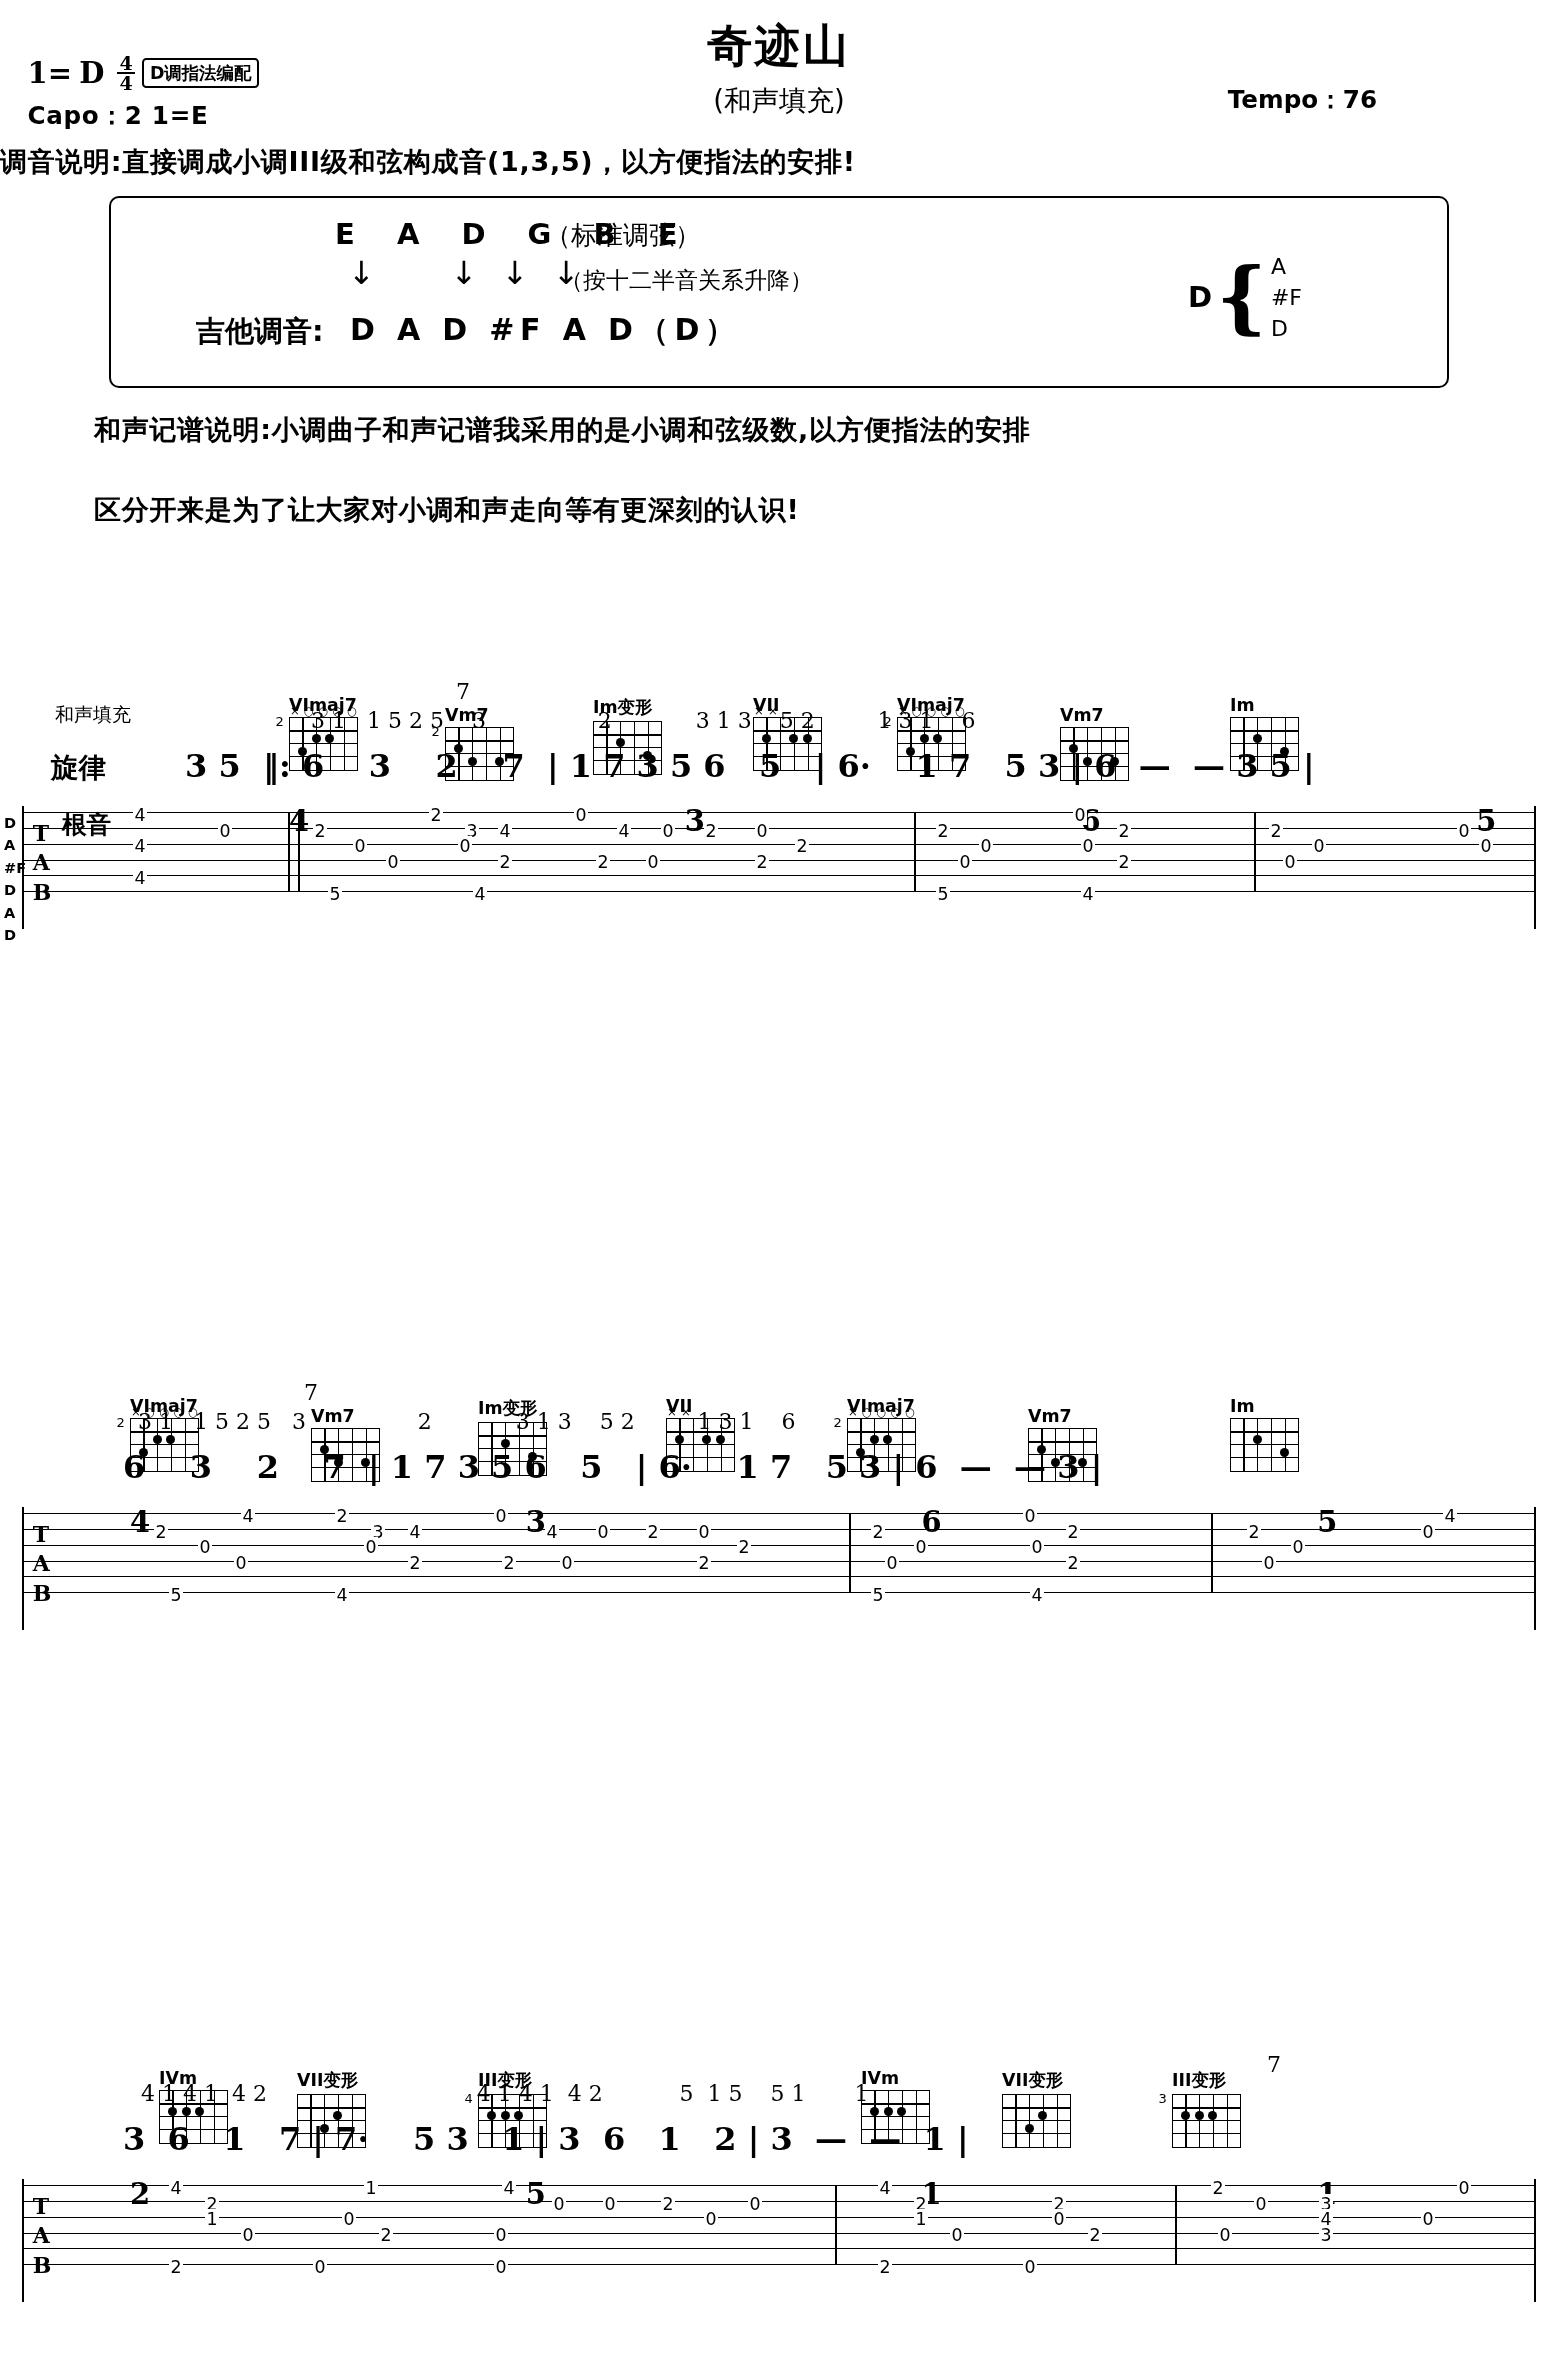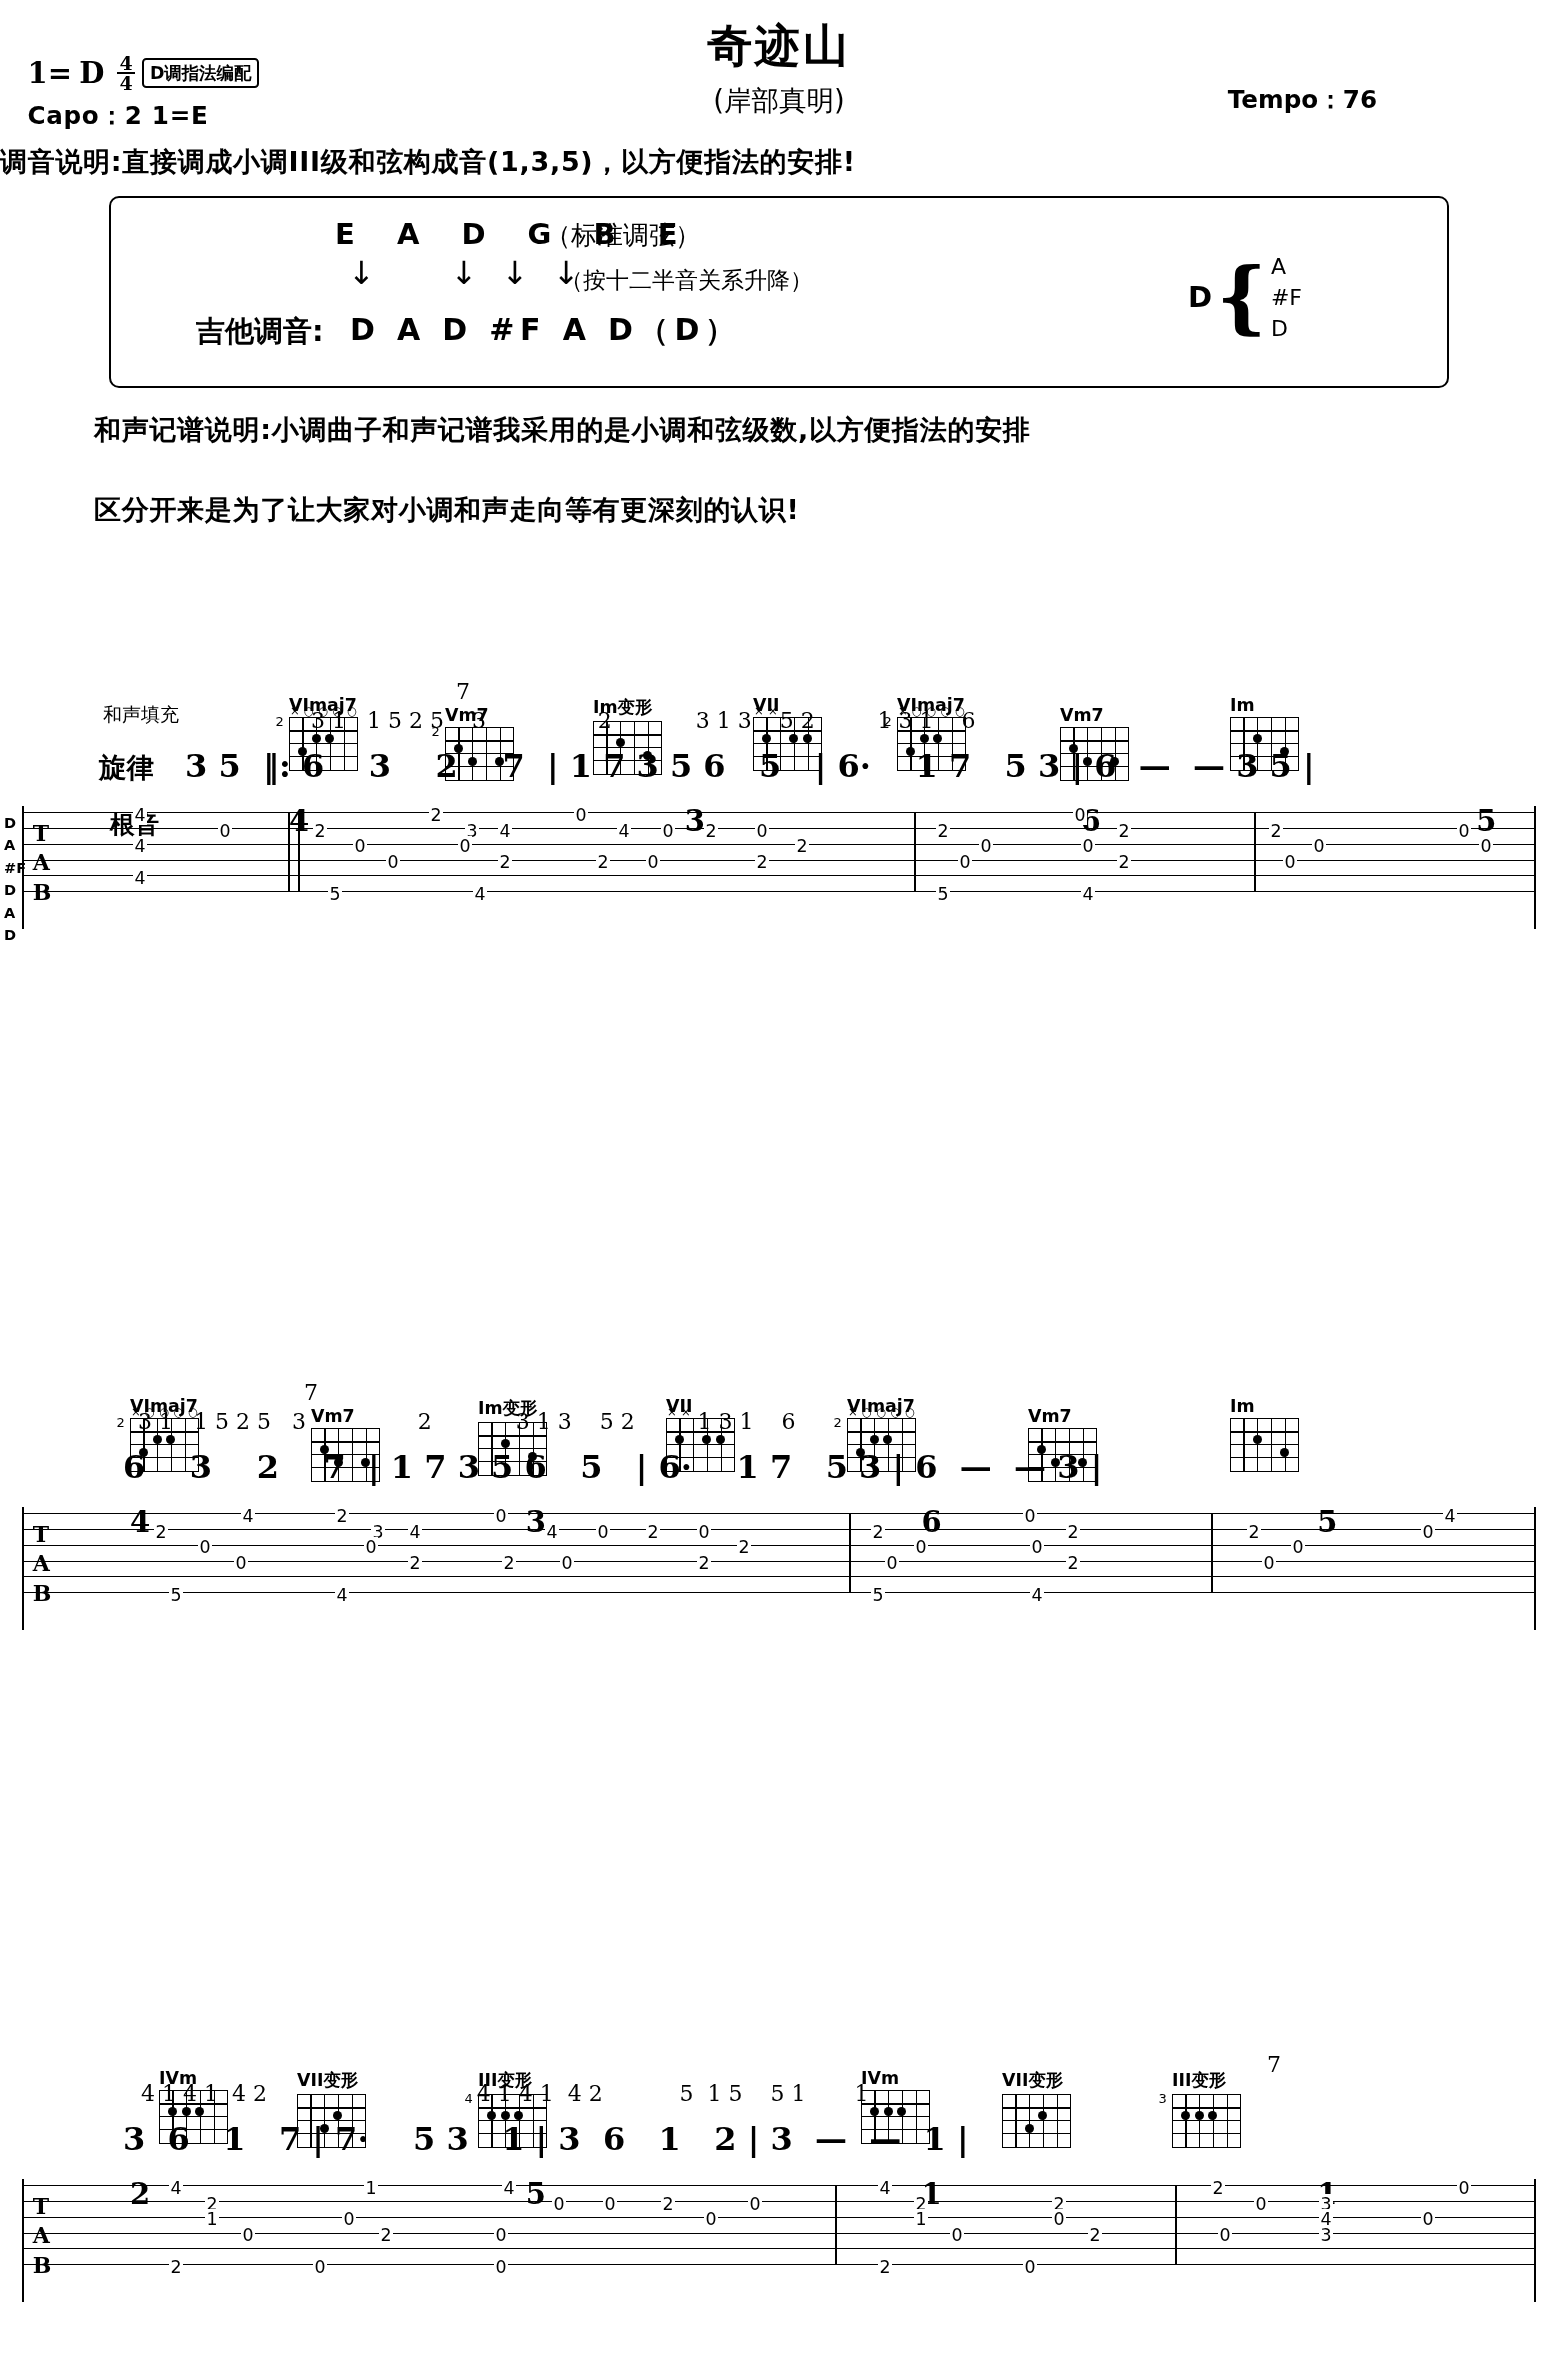--- a/index.html
+++ b/index.html
@@ -180,21 +180,20 @@
     font-family:"DejaVu Sans", sans-serif;
     letter-spacing:0.7px;
   }
   .harm-desc .lbl{font-weight:bold;}
   
   .system{position:relative;margin-top:24.6px;}
   .sys-label{
     position:absolute;
     font-family:Liberation Serif, serif;
     font-weight:bold;
-    margin-left:48px;
   }
   .fill-label{font-size:19px;left:55px;top:-2.9px;font-weight:normal;}
   .mel-label{font-size:27.5px;left:51px;}
   .bass-label{font-size:24.6px;left:62px;}
   .numrow{
     position:absolute;
     font-family:"DejaVu Serif", serif;
     white-space:pre;
   }
   .harmfill{
@@ -299,21 +298,21 @@
       <span class="frac">
         <span class="num">4</span>
         <span class="den">4</span>
       </span>
       <span class="boxed">D调指法编配</span>
     </div>
     <div class="capo-line">Capo：2  1=E</div>
   </div>
 
   <div class="title">奇迹山</div>
-  <div class="composer">(岸部真明)</div>
+  <div class="composer">(和声填充)</div>
   <div class="tempo">Tempo：76</div>
 
   <div class="tune-note">
     <span class="label">调音说明:</span><span>直接调成小调III级和弦构成音(1,3,5)，以方便指法的安排!</span>
   </div>
 
   <div class="tuning-box">
     <div class="std-row">E A D G B E</div>
     <div class="std-label">（标准调弦）</div>
     <div class="arrows">

